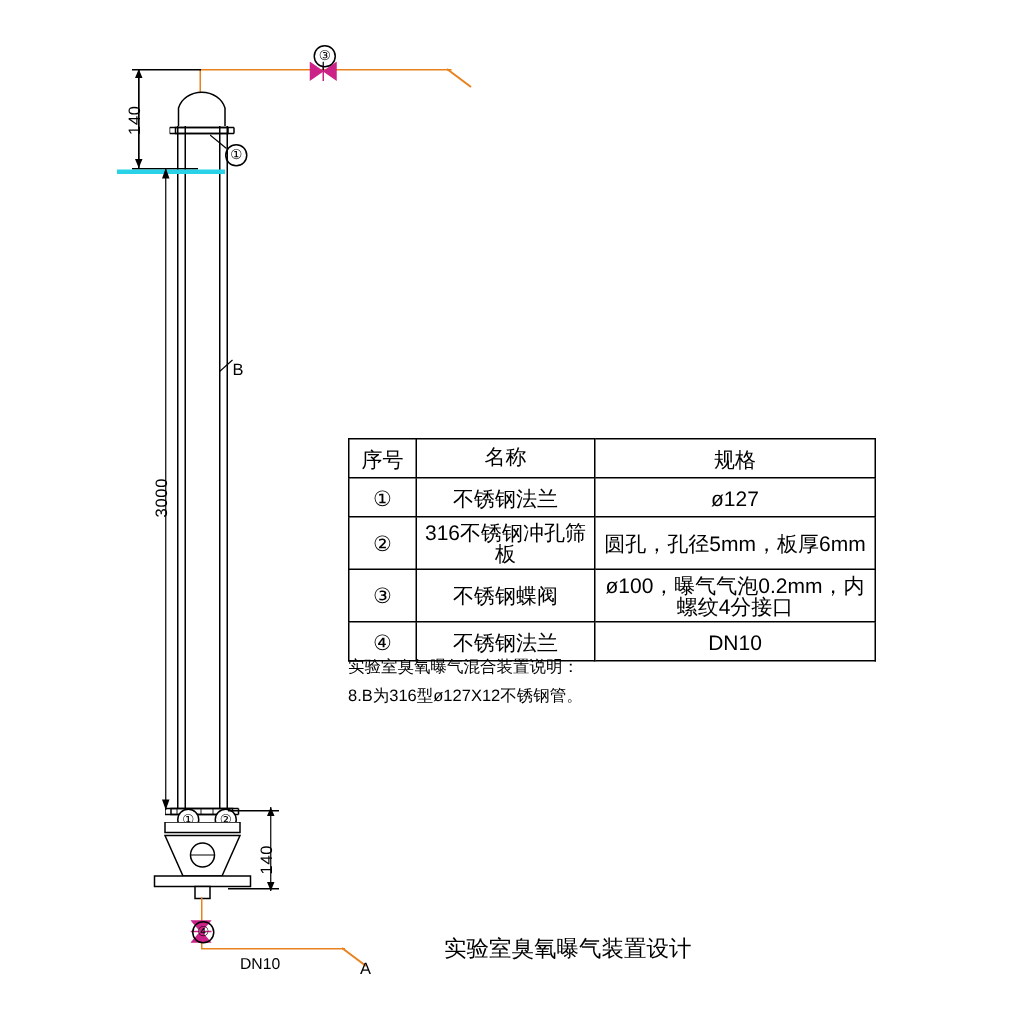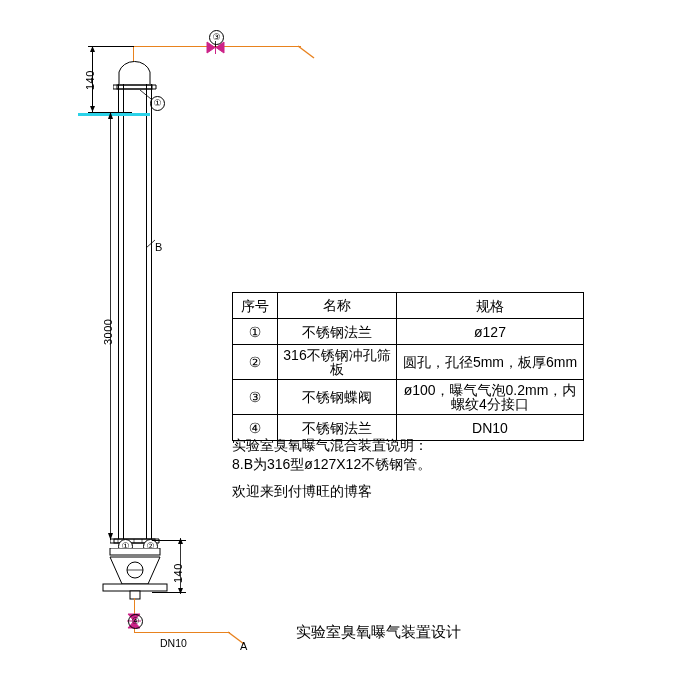--- a/index.html
+++ b/index.html
@@ -58,21 +58,21 @@
     line-height: 14px;
   }
   .spec-table td.name { text-align: center; }
   .spec-table .c0 { width: 36px; }
   .spec-table .c1 { width: 110px; font-family: Liberation Mono, monospace; }
   .spec-table .c2 { width: 178px; }
 
   
   .notes {
     position: absolute;
-    font-size: 14px;
+    font-size: 11px;
     color: #000;
     line-height: 19px;
     white-space: nowrap;
   }
   .notes .blank { height: 8px; }
 
   .title-main {
     position: absolute;
     font-size: 15px;
     color: #000;
@@ -253,18 +253,17 @@
       <td class="name">不锈钢法兰</td>
       <td>DN10</td>
     </tr>
   </tbody>
     </table>
 
   <div class="notes" style="left:232px; top:436px;">
     <div>实验室臭氧曝气混合装置说明：</div>
     <div>8.B为316型ø127X12不锈钢管。</div>
     <div class="blank"></div>
-    <div>欢迎来到付博旺的博客</div>
   </div>
 
   <div class="title-main" style="left:296px; top:623px;">实验室臭氧曝气装置设计</div>
 
 </div>
 
 </body></html>

